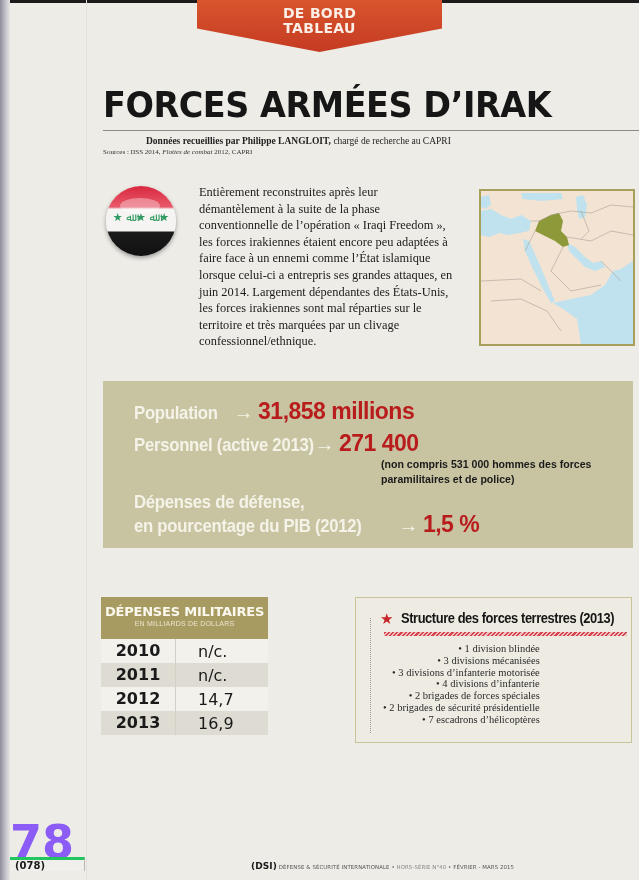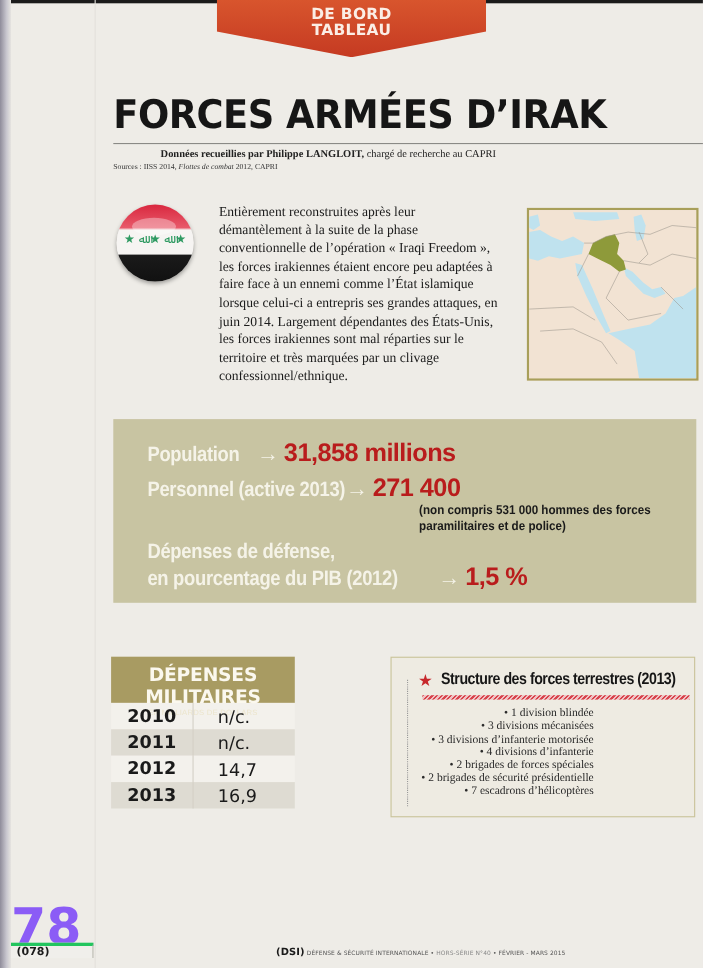--- a/index.html
+++ b/index.html
@@ -64,21 +64,21 @@
   }
   .stat-line { position: absolute; font-family: "Liberation Sans", sans-serif; font-weight: bold; white-space: nowrap; }
   .stat-label { color: #f5f3e8; font-size: 19px; letter-spacing: -0.3px; transform: scaleX(0.88); transform-origin: left center; display: inline-block; }
   .stat-arrow { color: #f5f3e8; font-size: 20px; }
   .stat-value { color: #b91c1c; font-size: 23px; letter-spacing: -0.5px; }
   .stat-note { position: absolute; left: 278px; top: 76px; font-family: "Liberation Sans", sans-serif; font-weight: bold;
     font-size: 11.5px; line-height: 15px; color: #1a1a1a; transform: scaleX(0.92); transform-origin: left top; }
 
   .exp-table { position: absolute; left: 101px; top: 597px; width: 167px; }
   .exp-head { background: #a89b62; height: 42px; text-align: center; padding-top: 7px; }
-  .exp-title { font-family: "DejaVu Sans", sans-serif; font-weight: bold; color: #fbf8ee; font-size: 17px; letter-spacing: -0.2px; }
+  .exp-title { font-family: "DejaVu Sans", sans-serif; font-weight: bold; color: #fbf8ee; font-size: 13px; letter-spacing: -0.2px; }
   .exp-sub { font-family: "Liberation Sans", sans-serif; color: #ece5cc; font-size: 7px; margin-top: 1px; letter-spacing: 0.2px; }
   .exp-row { display: flex; height: 24px; align-items: center; font-family: "DejaVu Sans", sans-serif; font-size: 16px; color: #1a1a1a; }
   .exp-row:nth-child(odd) { background: #f3f1ec; }
   .exp-row:nth-child(even) { background: #dedbd2; }
   .exp-year { width: 75px; text-align: center; font-weight: bold; border-right: 1px solid #d4d0c6; height: 100%; line-height: 24px; }
   .exp-val { flex: 1; padding-left: 22px; }
 
   .structure {
     position: absolute; left: 355px; top: 597px; width: 277px; height: 146px;
     border: 1.5px solid #c9c39a; background: #eeebe2;

